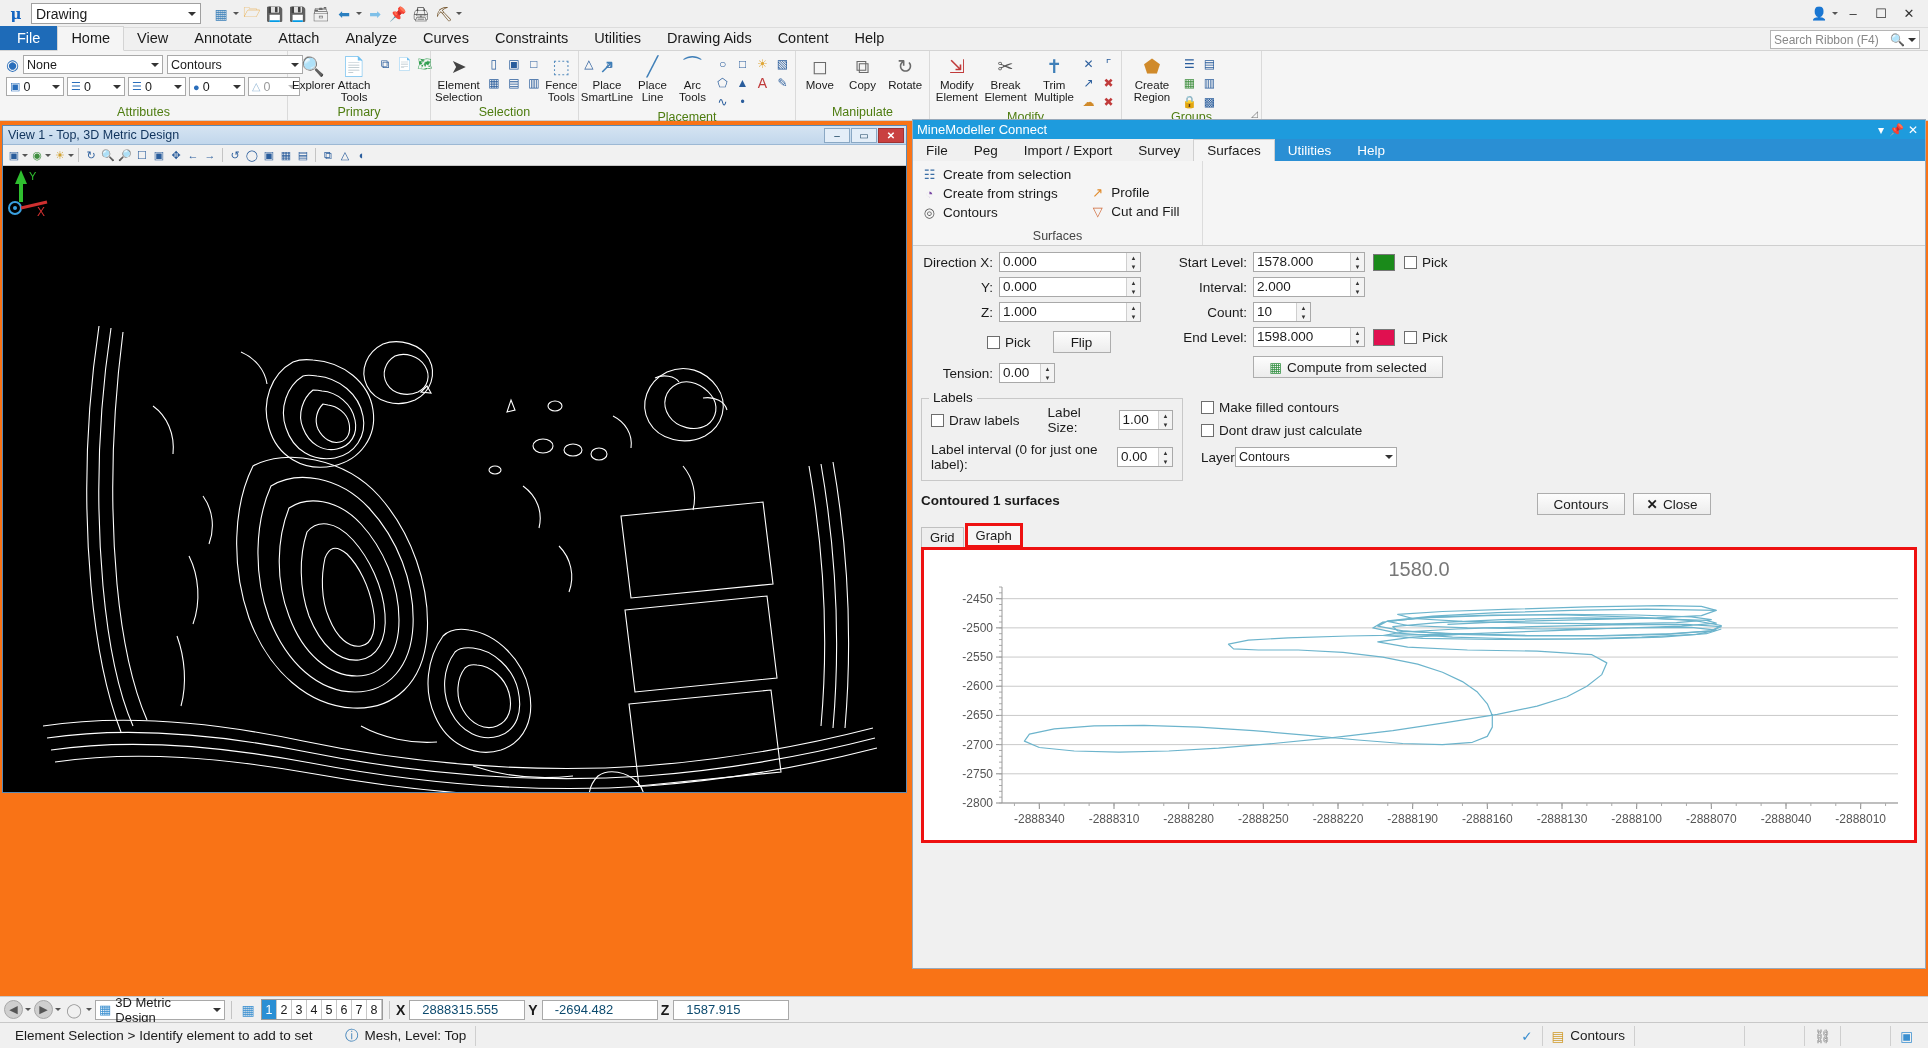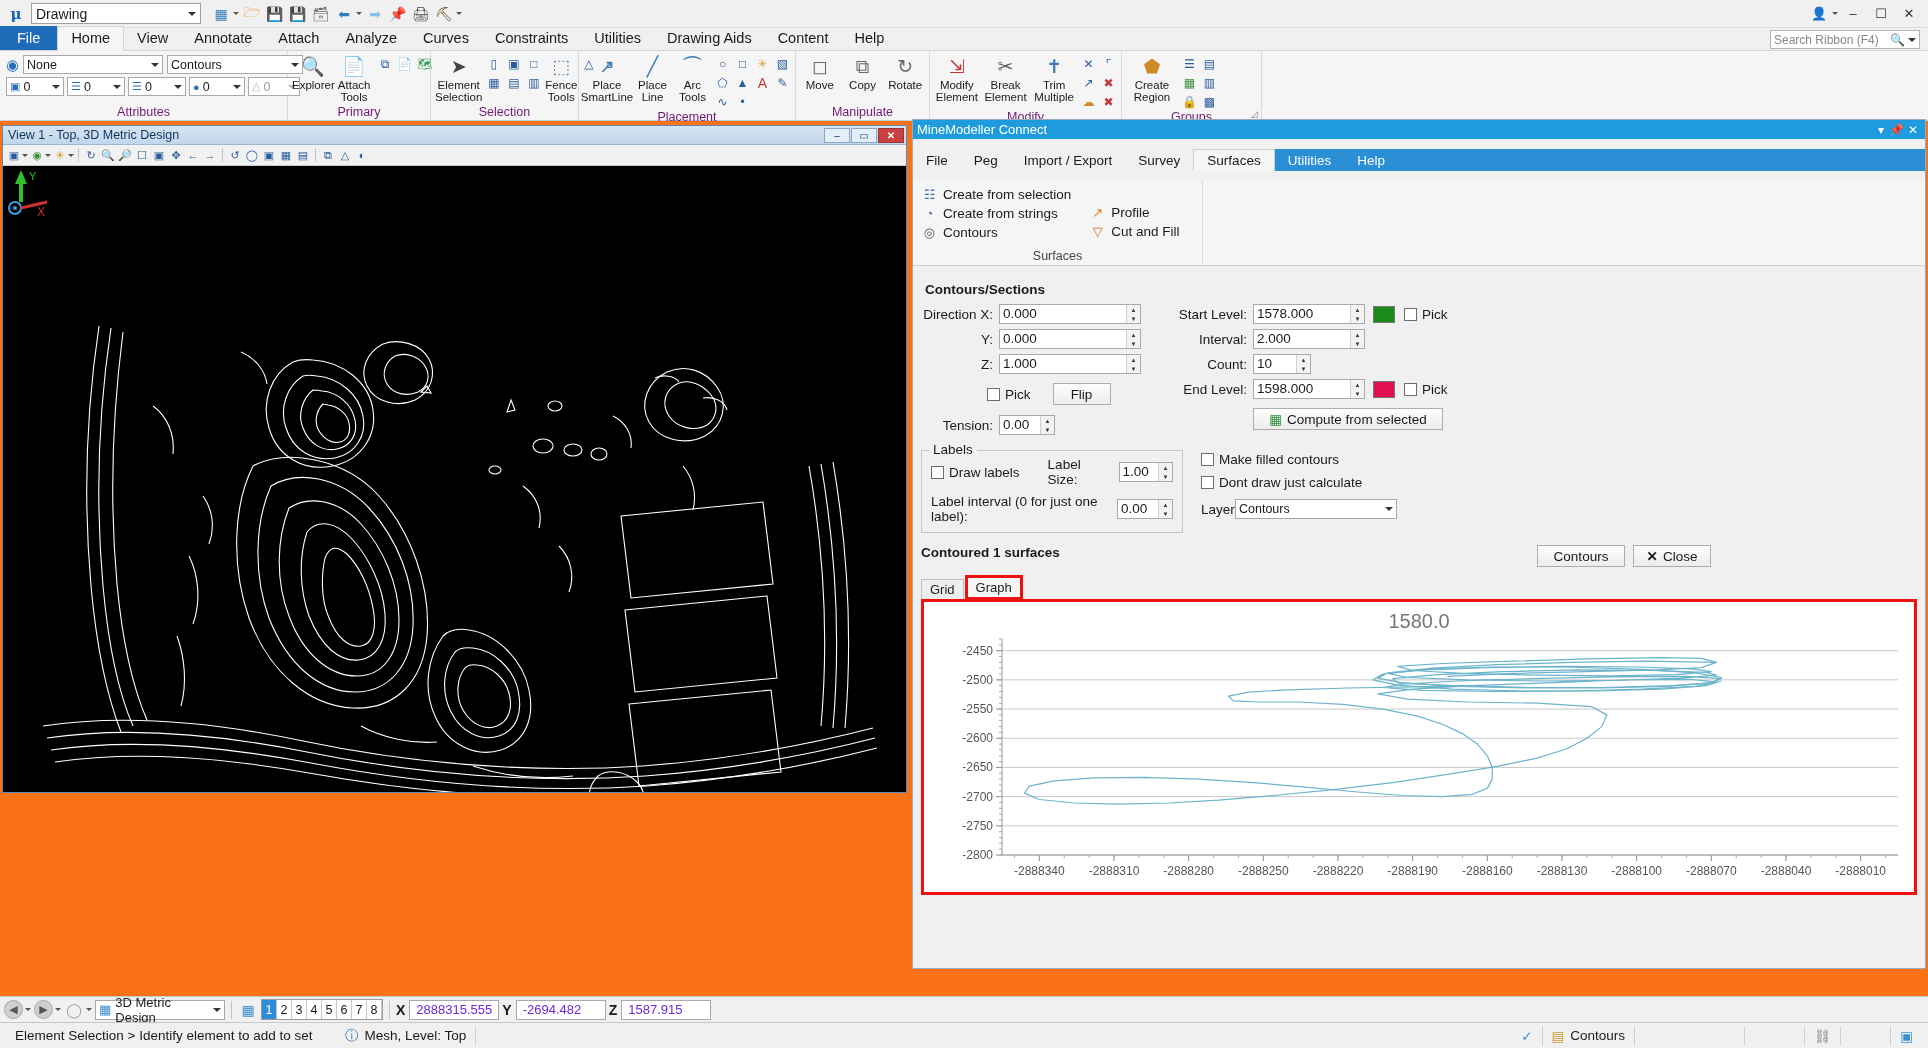--- a/index.html
+++ b/index.html
@@ -44,21 +44,21 @@
   .searchbox { position:absolute; right:8px; bottom:1px; width:150px; height:19px; background:#fff;
                border:1px solid #b5b5b5; display:flex; align-items:center; padding:0 3px;
                font-size:12px; color:#888; gap:3px; }
   .searchbox .txt { flex:1; }
 
   
   .ribbon { height:70px; background:#f5f5f5; display:flex; border-bottom:1px solid #cfcfcf;
             flex:0 0 70px; position:relative; }
   .rgroup { display:flex; flex-direction:column; justify-content:space-between;
             border-right:1px solid #dadada; padding:2px 4px 0; position:relative; }
-  .rgtitle { text-align:center; font-size:12.5px; color:#701a75; padding-bottom:1px; }
+  .rgtitle { text-align:center; font-size:12.5px; color:#4d7c0f; padding-bottom:1px; }
   .rgbody { display:flex; align-items:flex-start; gap:3px; flex:1; padding-top:2px; }
   .bigbtn { width:48px; display:flex; flex-direction:column; align-items:center; font-size:11.5px;
             line-height:12px; text-align:center; color:#1a1a1a; }
   .bigbtn .gi { font-size:19px; line-height:22px; height:24px; display:flex; align-items:center; }
   .attrrow { display:flex; align-items:center; gap:4px; }
   .attrcombo { height:19px; background:#fff; border:1px solid #a9a9a9; display:flex;
                align-items:center; padding:0 3px; font-size:12.5px; gap:3px; }
   .attrcombo .ic { font-size:11px; color:#2a6ebb; }
   .attrcombo .v { flex:1; }
   .smallgrid { display:grid; grid-template-columns:repeat(3,auto); gap:2px 3px; align-content:start; }
@@ -83,21 +83,21 @@
   .viewtools { height:21px; background:#f1f1f1; display:flex; align-items:center; gap:1px;
                padding:0 3px; border-bottom:1px solid #c8c8c8; }
   .vt { width:16px;height:16px;display:flex;align-items:center;justify-content:center;font-size:11px;
         color:#2a5d9c; }
   .canvas { flex:1; background:#000; position:relative; overflow:hidden; }
   .canvas svg { position:absolute; inset:0; }
   .axind { position:absolute; left:38px; top:24px; width:60px; height:60px; }
 
   
   .mmpanel { position:absolute; left:912px; top:-2px; width:1014px; height:850px;
-             background:#f0f0f0; border:1px solid #9ab; display:flex; flex-direction:column;gap:10px; }
+             background:#f0f0f0; border:1px solid #9ab; display:flex; flex-direction:column; }
   .mmtitle { height:19px; background:#1e9bdd; color:#fff; display:flex; align-items:center;
              padding:0 4px; font-size:13px; flex:0 0 19px; }
   .mmtitle .t { flex:1; }
   .mmt-btn { width:16px; text-align:center; font-size:12px; }
   .mmtabs { height:22px; background:#f0f0f0; display:flex; align-items:stretch; flex:0 0 22px; }
   .mmtab { padding:2px 13px; font-size:13.5px; display:flex; align-items:center; color:#1a1a1a; }
   .mmtab.active { background:#f5f5f5; border:1px solid #d0d0d0; border-bottom:none; }
   .mmtab.blue { background:#2a8fd4; color:#fff; }
   .mmribbon { height:85px; background:#f5f5f5; border-bottom:1px solid #cfcfcf; display:flex;
               flex:0 0 85px; position:relative; }
@@ -150,22 +150,22 @@
   .circbtn { width:19px;height:19px;border-radius:50%;background:#cfcfcf;border:1px solid #a8a8a8;
              display:flex;align-items:center;justify-content:center;font-size:11px;color:#555; }
   .modelcombo { height:20px; background:#fff; border:1px solid #a9a9a9; display:flex;
                 align-items:center; gap:4px; padding:0 3px; font-size:13px; width:130px; }
   .vgroup { display:flex; border:1px solid #9a9a9a; }
   .vnum { width:15px; height:19px; display:flex; align-items:center; justify-content:center;
           font-size:12.5px; background:#fff; border-right:1px solid #c8c8c8; }
   .vnum.on { background:#2a8fd4; color:#fff; }
   .coordfield { display:flex; align-items:center; gap:4px; }
   .coordfield .k { font-weight:bold; font-size:14px; }
-  .coordfield .f { width:90px; height:20px; background:#fff; border:1px solid #a9a9a9;
-                   font-size:13px; padding:1px 6px; color:#6d28d9; }
+  .coordfield .f { width:116px; height:20px; background:#fff; border:1px solid #a9a9a9;
+                   font-size:13px; padding:1px 12px; color:#0c4a6e; }
   .sep { width:1px; height:18px; background:#c4c4c4; margin:0 3px; }
   .statbar { height:26px; background:#f0f0f0; border-top:1px solid #c8c8c8; display:flex;
              align-items:center; font-size:13.5px; padding:0 6px; flex:0 0 26px; }
   .statcell { padding:0 9px; border-right:1px solid #cfcfcf; height:20px; display:flex;
               align-items:center; gap:6px;text-align:right; }
   .statcell.nb { border-right:none; }
 </style>
 </head>
 <body>
 
@@ -581,21 +581,20 @@
                 <span>Cut and Fill</span>
               </div>
             </div>
           </div>
           <div class="mmrg-title">Surfaces</div>
         </div>
         <div style="flex:1"></div>
       </div>
 
       <div class="mmform">
-        <div class="sechdr">Contours/Sections</div>
 
         <div style="display:flex; gap:0; align-items:flex-start">
 
           <div style="width:252px">
             <div class="frow">
               <span class="flabel" style="width:78px">Direction X:</span>
               <div class="spin" style="width:142px">
                 <span class="val">0.000</span>
                 <span class="arrows">
                     <span>▲</span>

